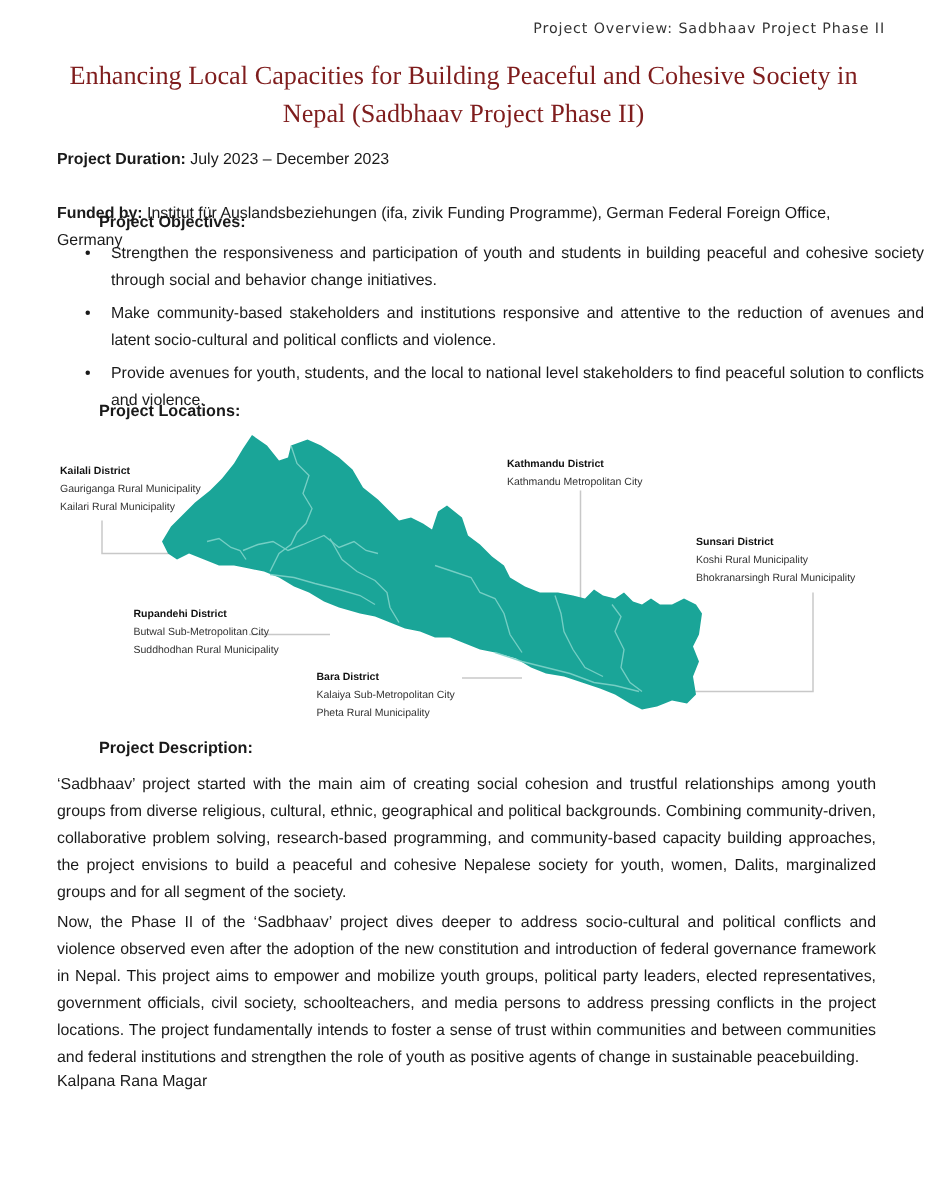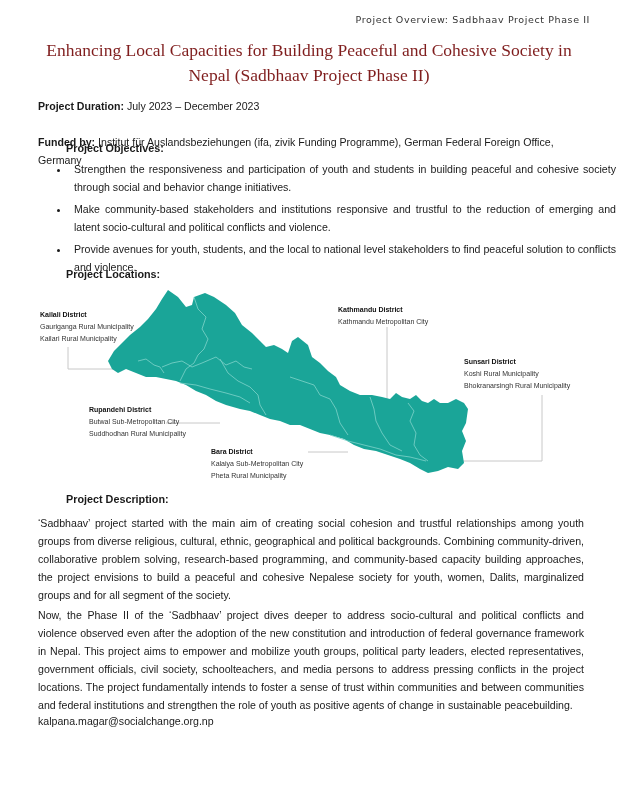--- a/index.html
+++ b/index.html
@@ -36,21 +36,21 @@
 
 <div class="para" style="top:133px;">
   <span class="label">Funded by:</span>
   <span>Institut für Auslandsbeziehungen (ifa, zivik Funding Programme), German Federal Foreign Office, Germany</span>
 </div>
 
 <div class="heading" style="top:142px;">Project Objectives:</div>
 
 <ul class="objectives">
   <li>Strengthen the responsiveness and participation of youth and students in building peaceful and cohesive society through social and behavior change initiatives.</li>
-  <li>Make community-based stakeholders and institutions responsive and trustful to the reduction of emerging and latent socio-cultural and political conflicts and violence.</li>
+  <li>Make community-based stakeholders and institutions responsive and attentive to the reduction of avenues and latent socio-cultural and political conflicts and violence.</li>
   <li>Provide avenues for youth, students, and the local to national level stakeholders to find peaceful solution to conflicts and violence.</li>
 </ul>
 
 <div class="heading" style="top:268px;">Project Locations:</div>
 
 <div class="map-wrap">
   <svg class="map-svg" width="560" height="200" viewBox="0 0 560 200">
 
     <g stroke="#c8c8c8" stroke-width="1" fill="none">
       <polyline points="38,62 38,84 86,84"></polyline>
@@ -115,14 +115,14 @@
   </div>
 </div>
 
 <div class="heading" style="top:493px;">Project Description:</div>
 
 <div class="para desc" style="top:514px;">‘Sadbhaav’ project started with the main aim of creating social cohesion and trustful relationships among youth groups from diverse religious, cultural, ethnic, geographical and political backgrounds. Combining community-driven, collaborative problem solving, research-based programming, and community-based capacity building approaches, the project envisions to build a peaceful and cohesive Nepalese society for youth, women, Dalits, marginalized groups and for all segment of the society.</div>
 
 <div class="para desc" style="top:606px;">Now, the Phase II of the ‘Sadbhaav’ project dives deeper to address socio-cultural and political conflicts and violence observed even after the adoption of the new constitution and introduction of federal governance framework in Nepal. This project aims to empower and mobilize youth groups, political party leaders, elected representatives, government officials, civil society, schoolteachers, and media persons to address pressing conflicts in the project locations. The project fundamentally intends to foster a sense of trust  within communities and between communities and federal institutions and strengthen the role of youth as positive agents of change in sustainable peacebuilding.</div>
 
 <div class="contact">
-  <div>kalpana.magar@socialchange.org.np</div>
+  <div>Kalpana Rana Magar</div>
 </div>
 
 </body></html>

